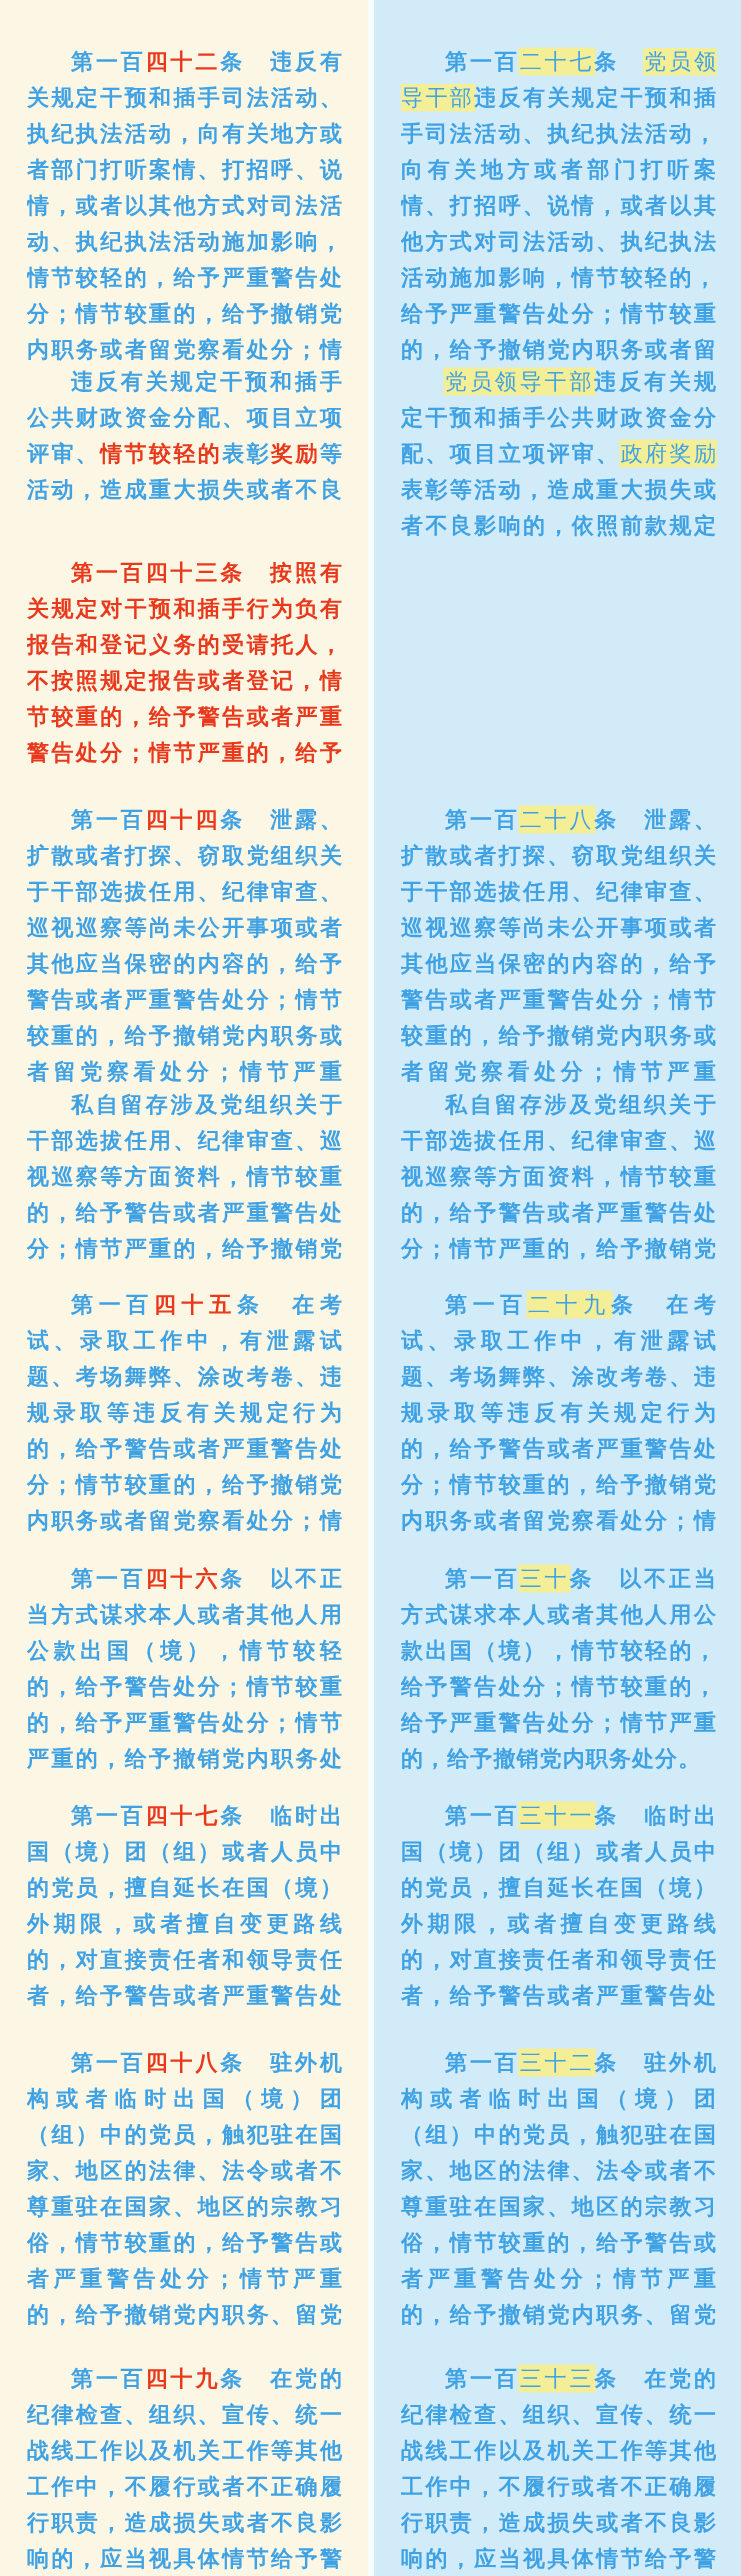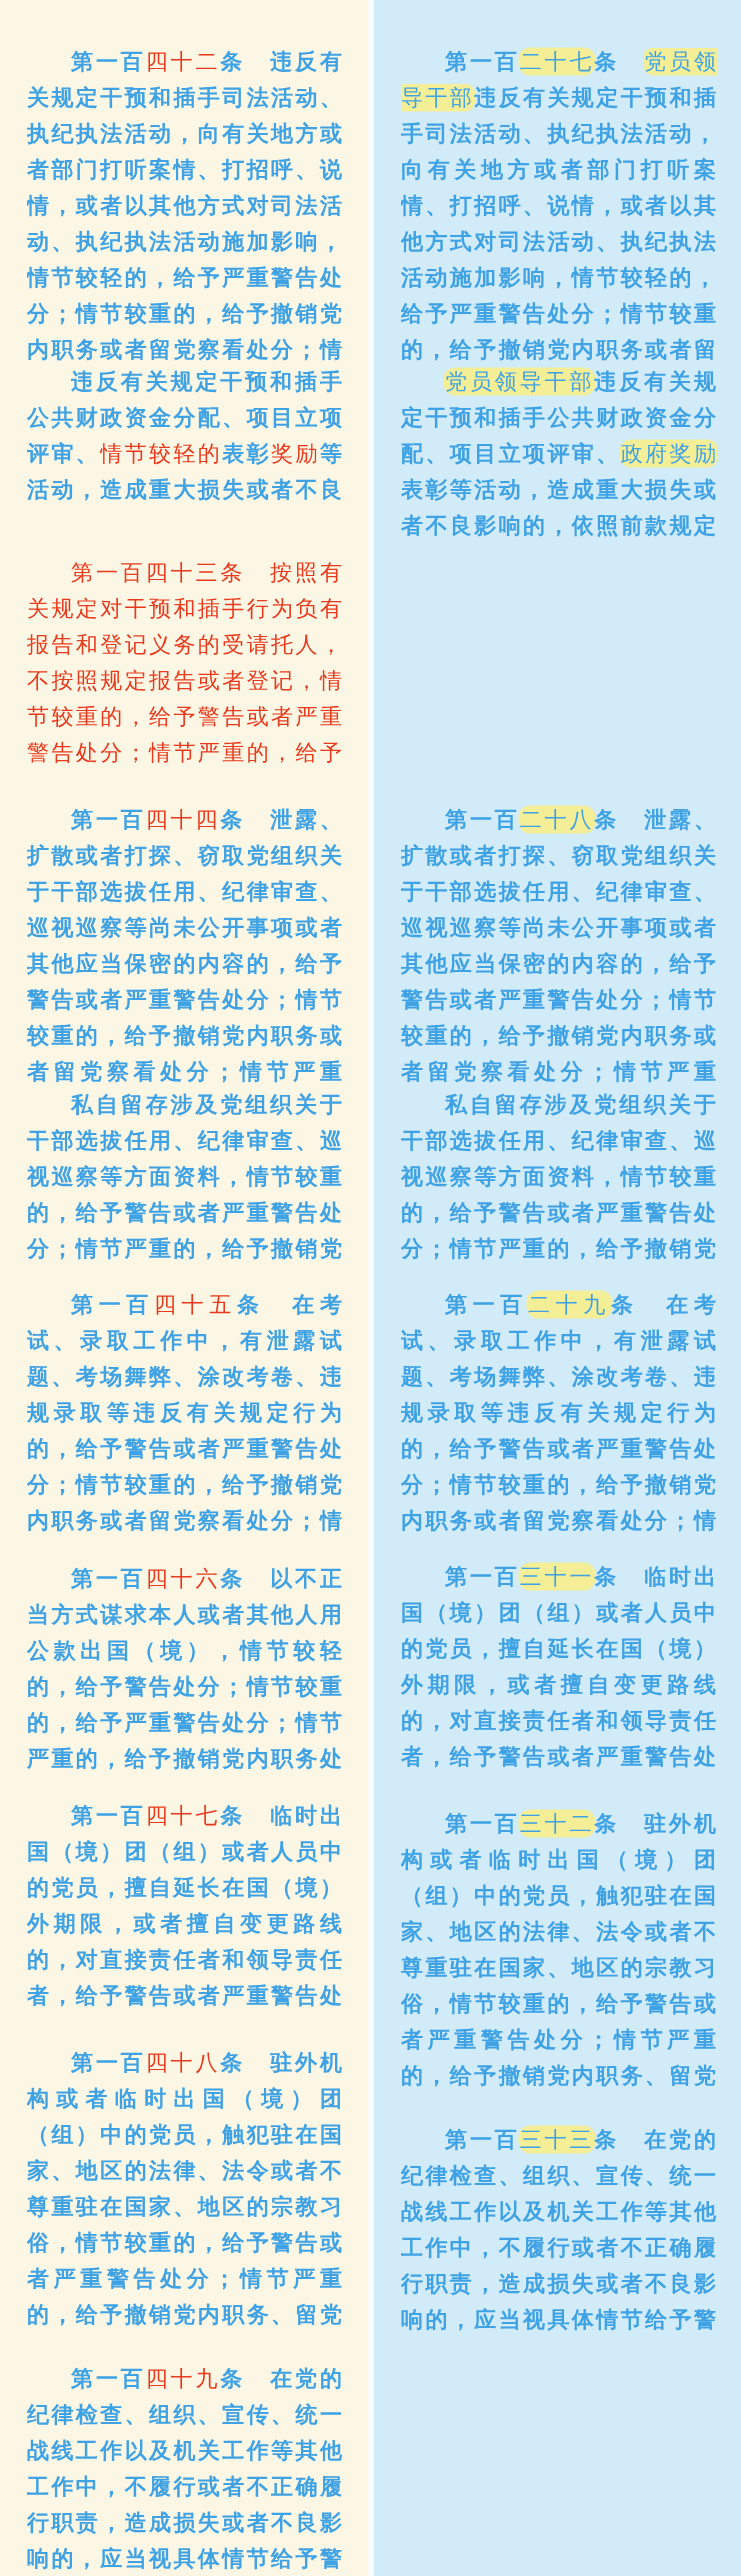--- a/index.html
+++ b/index.html
@@ -15,22 +15,22 @@
     font-size:22px;
     line-height:36px;
     letter-spacing:1.1px;
     text-align:justify;
     text-justify:inter-character;
     text-indent:2em;
     overflow:hidden;
     font-weight:300;
   }
   .seg-plain{color:var(--blue-text);font-weight:bold;}
-  .seg-red{color:var(--red-text);font-weight:normal;}
-  .seg-hl{color:var(--blue-text);background:var(--hl);box-shadow:0 0 0 1.5px var(--hl);border-radius:10px;}
+  .seg-red{color:var(--red-text);font-weight:bold;}
+  .seg-hl{color:var(--blue-text);background:var(--hl);box-shadow:0 0 0 1.5px var(--hl);border-radius:0;}
 </style>
 </head>
 <body>
 
 <div id="page">
   <div class="col col-left" style="background: rgb(252, 246, 228);">
       <div class="article" style="margin-top: 0px;">
         <p class="para" style="height: 320px;"><span class="seg-plain">第一百</span><span class="seg-red">四十二</span><span class="seg-plain">条　</span><span class="seg-plain">违反有关规定干预和插手司法活动、执纪执法活动，向有关地方或者部门打听案情、打招呼、说情，或者以其他方式对司法活动、执纪执法活动施加影响，情节较轻的，给予严重警告处分；情节较重的，给予撤销党内职务或者留党察看处分；情节严重的，给予开除党籍处分。</span></p>
         <p class="para" style="height: 142px;"><span class="seg-plain">违反有关规定干预和插手公共财政资金分配、项目立项评审、</span><span class="seg-red">情节较轻的</span><span class="seg-plain">表彰</span><span class="seg-red">奖励</span><span class="seg-plain">等活动，造成重大损失或者不良影响的，依照前款规定处理。</span></p>
       </div>
@@ -63,20 +63,23 @@
         <p class="para" style="height: 320px;"><span class="seg-plain">第一百</span><span class="seg-hl">二十七</span><span class="seg-plain">条　</span><span class="seg-hl">党员领导干部</span><span class="seg-plain">违反有关规定干预和插手司法活动、执纪执法活动，向有关地方或者部门打听案情、打招呼、说情，或者以其他方式对司法活动、执纪执法活动施加影响，情节较轻的，给予严重警告处分；情节较重的，给予撤销党内职务或者留党察看处分；情节严重的，给予开除党籍处分。</span></p>
         <p class="para" style="height: 178px;"><span class="seg-hl">党员领导干部</span><span class="seg-plain">违反有关规定干预和插手公共财政资金分配、项目立项评审、</span><span class="seg-hl">政府奖励</span><span class="seg-plain">表彰等活动，造成重大损失或者不良影响的，依照前款规定处理。</span></p>
       </div>
       <div class="article" style="margin-top: 260px;">
         <p class="para" style="height: 285px;"><span class="seg-plain">第一百</span><span class="seg-hl">二十八</span><span class="seg-plain">条　</span><span class="seg-plain">泄露、扩散或者打探、窃取党组织关于干部选拔任用、纪律审查、巡视巡察等尚未公开事项或者其他应当保密的内容的，给予警告或者严重警告处分；情节较重的，给予撤销党内职务或者留党察看处分；情节严重的，给予开除党籍处分。</span></p>
         <p class="para" style="height: 178px;"><span class="seg-plain">私自留存涉及党组织关于干部选拔任用、纪律审查、巡视巡察等方面资料，情节较重的，给予警告或者严重警告处分；情节严重的，给予撤销党内职务处分。</span></p>
       </div>
       <div class="article" style="margin-top: 22px;">
         <p class="para" style="height: 249px;"><span class="seg-plain">第一百</span><span class="seg-hl">二十九</span><span class="seg-plain">条　</span><span class="seg-plain">在考试、录取工作中，有泄露试题、考场舞弊、涂改考卷、违规录取等违反有关规定行为的，给予警告或者严重警告处分；情节较重的，给予撤销党内职务或者留党察看处分；情节严重的，给予开除党籍处分。</span></p>
       </div>
+      <div class="article" style="margin-top: 24.5px;">
+        <p class="para" style="height: 214px;"><span class="seg-plain">第一百</span><span class="seg-hl">三十</span><span class="seg-plain">条　</span><span class="seg-plain">以不正当方式谋求本人或者其他人用公款出国（境），情节较轻的，给予警告处分；情节较重的，给予严重警告处分；情节严重的，给予撤销党内职务处分。</span></p>
+      </div>
       <div class="article" style="margin-top: 23px;">
         <p class="para" style="height: 214px;"><span class="seg-plain">第一百</span><span class="seg-hl">三十一</span><span class="seg-plain">条　</span><span class="seg-plain">临时出国（境）团（组）或者人员中的党员，擅自延长在国（境）外期限，或者擅自变更路线的，对直接责任者和领导责任者，给予警告或者严重警告处分；情节严重的，给予撤销党内职务处分。</span></p>
       </div>
       <div class="article" style="margin-top: 33px;">
         <p class="para" style="height: 285px;"><span class="seg-plain">第一百</span><span class="seg-hl">三十二</span><span class="seg-plain">条　</span><span class="seg-plain">驻外机构或者临时出国（境）团（组）中的党员，触犯驻在国家、地区的法律、法令或者不尊重驻在国家、地区的宗教习俗，情节较重的，给予警告或者严重警告处分；情节严重的，给予撤销党内职务、留党察看或者开除党籍处分。</span></p>
       </div>
       <div class="article" style="margin-top: 31px;">
         <p class="para" style="height: 214px;"><span class="seg-plain">第一百</span><span class="seg-hl">三十三</span><span class="seg-plain">条　</span><span class="seg-plain">在党的纪律检查、组织、宣传、统一战线工作以及机关工作等其他工作中，不履行或者不正确履行职责，造成损失或者不良影响的，应当视具体情节给予警告直至开除党籍处分。</span></p>
       </div>
     </div>

